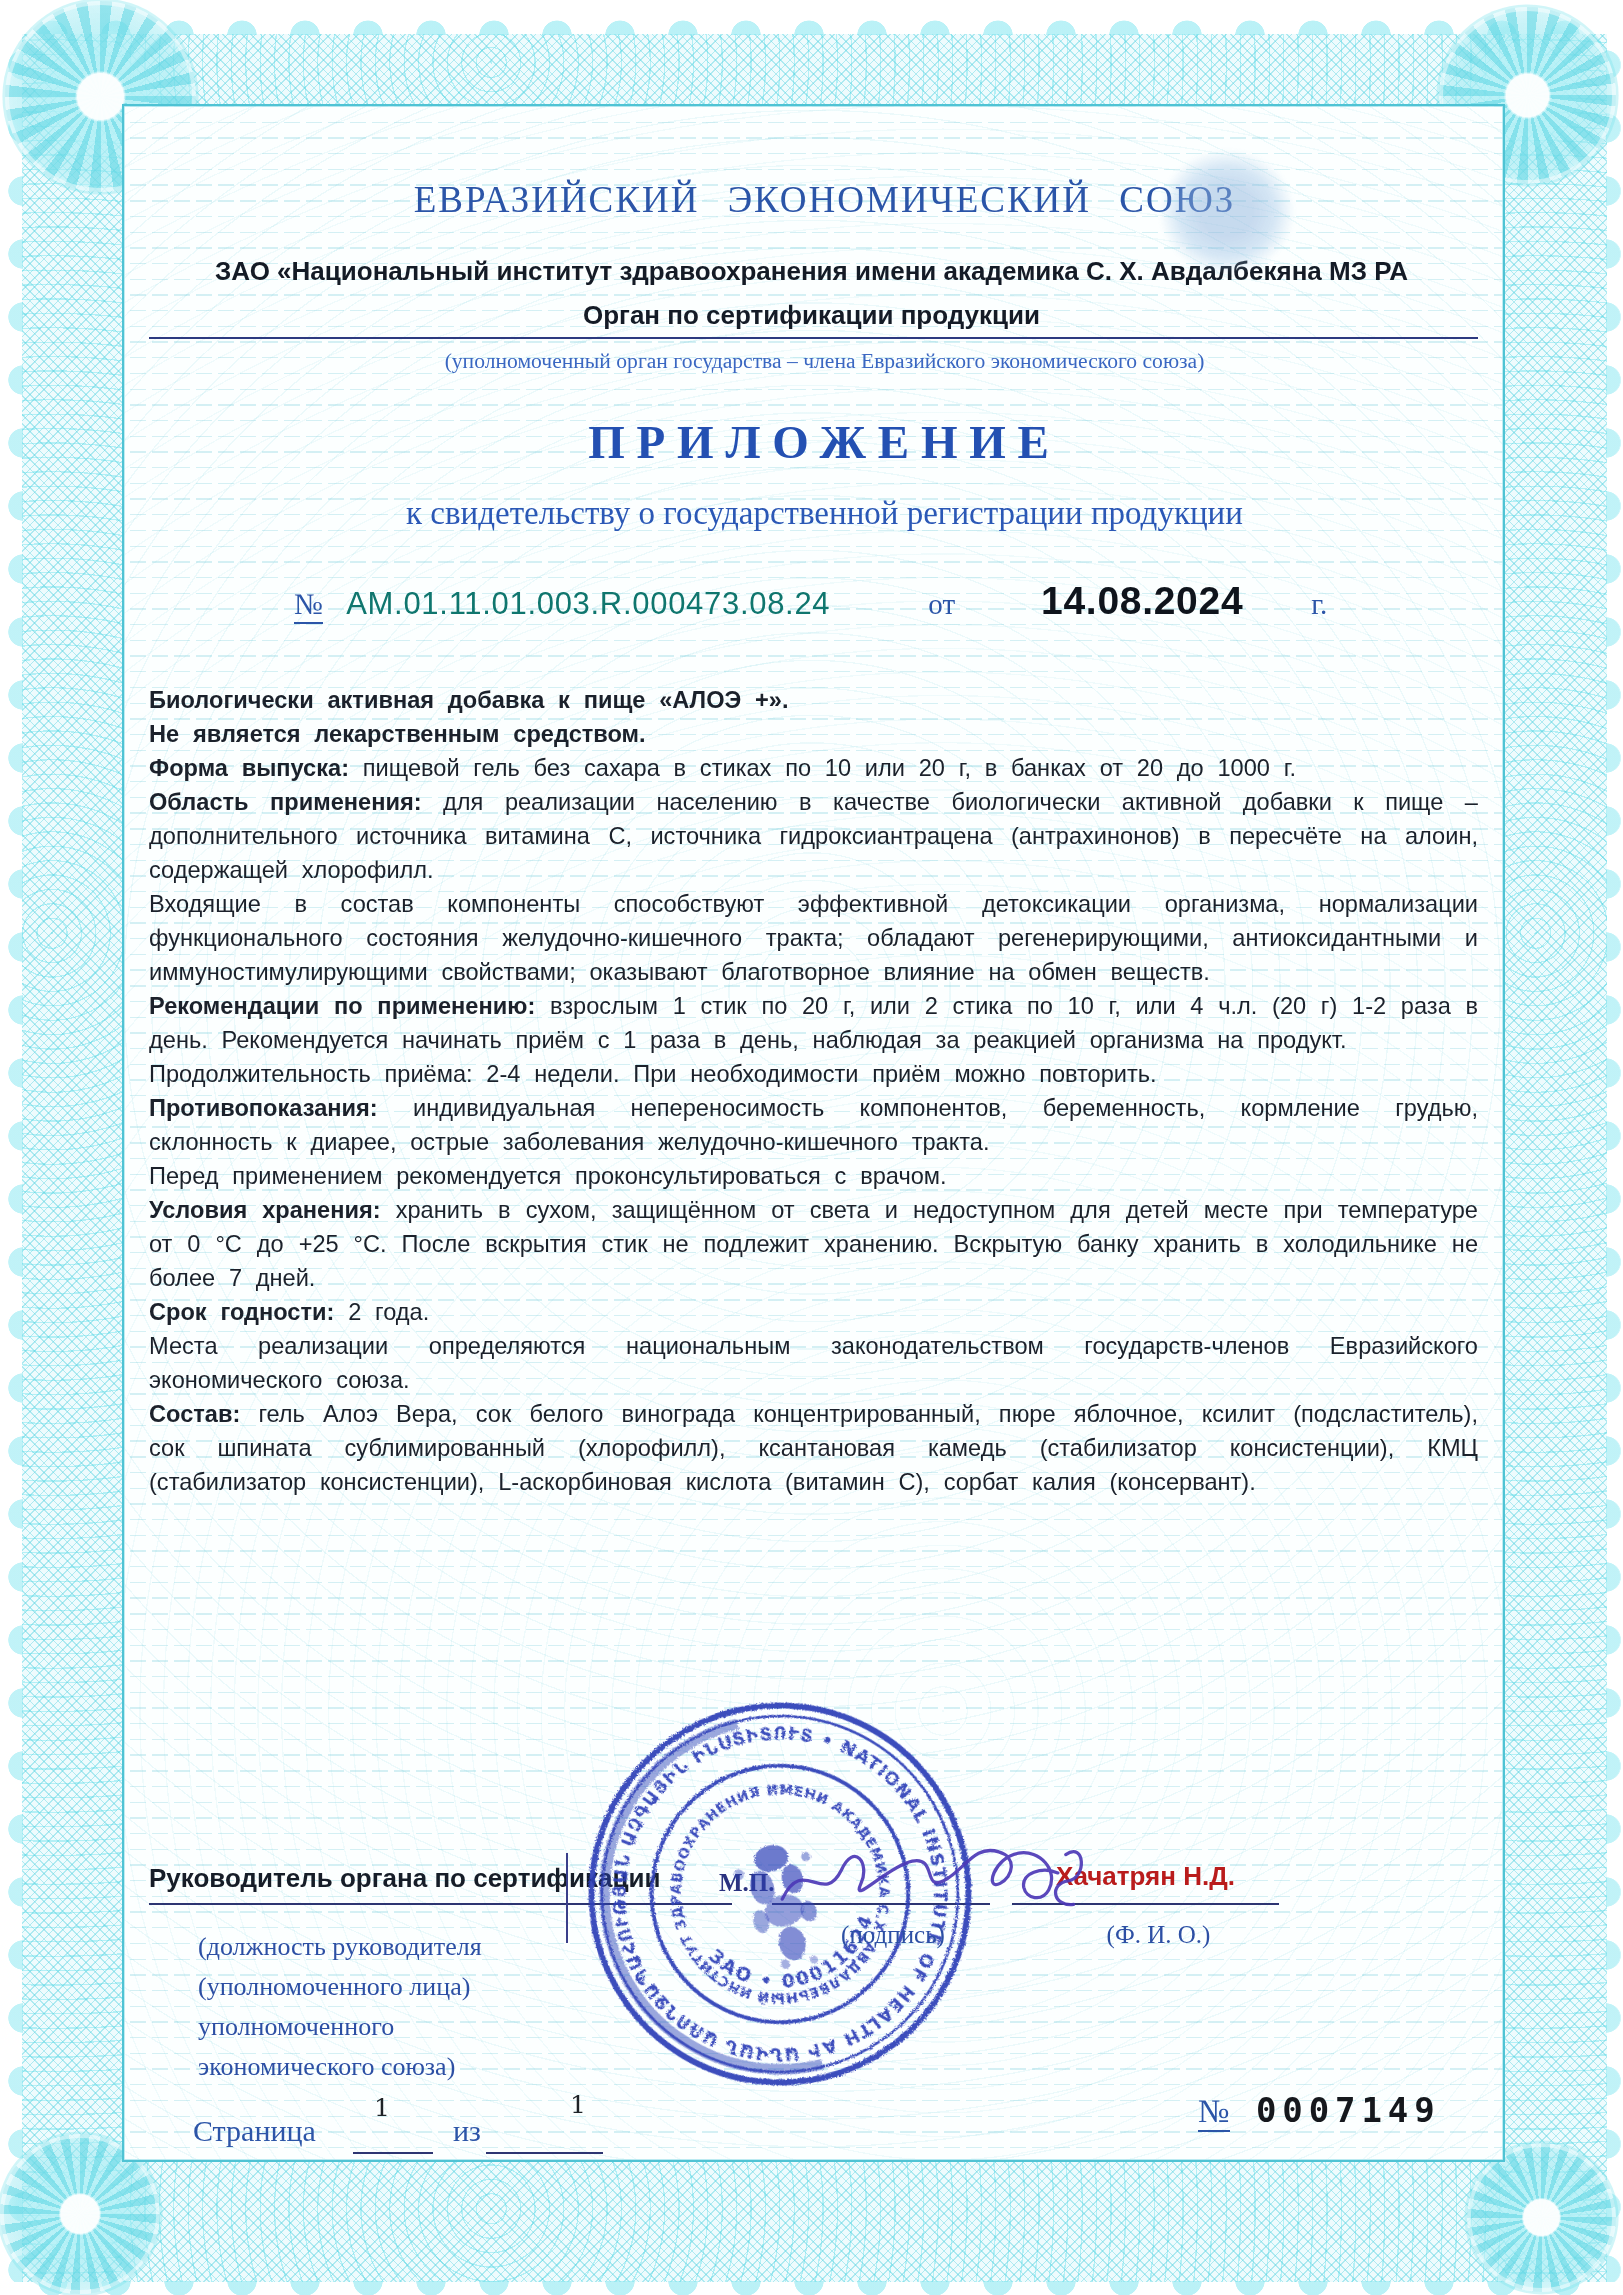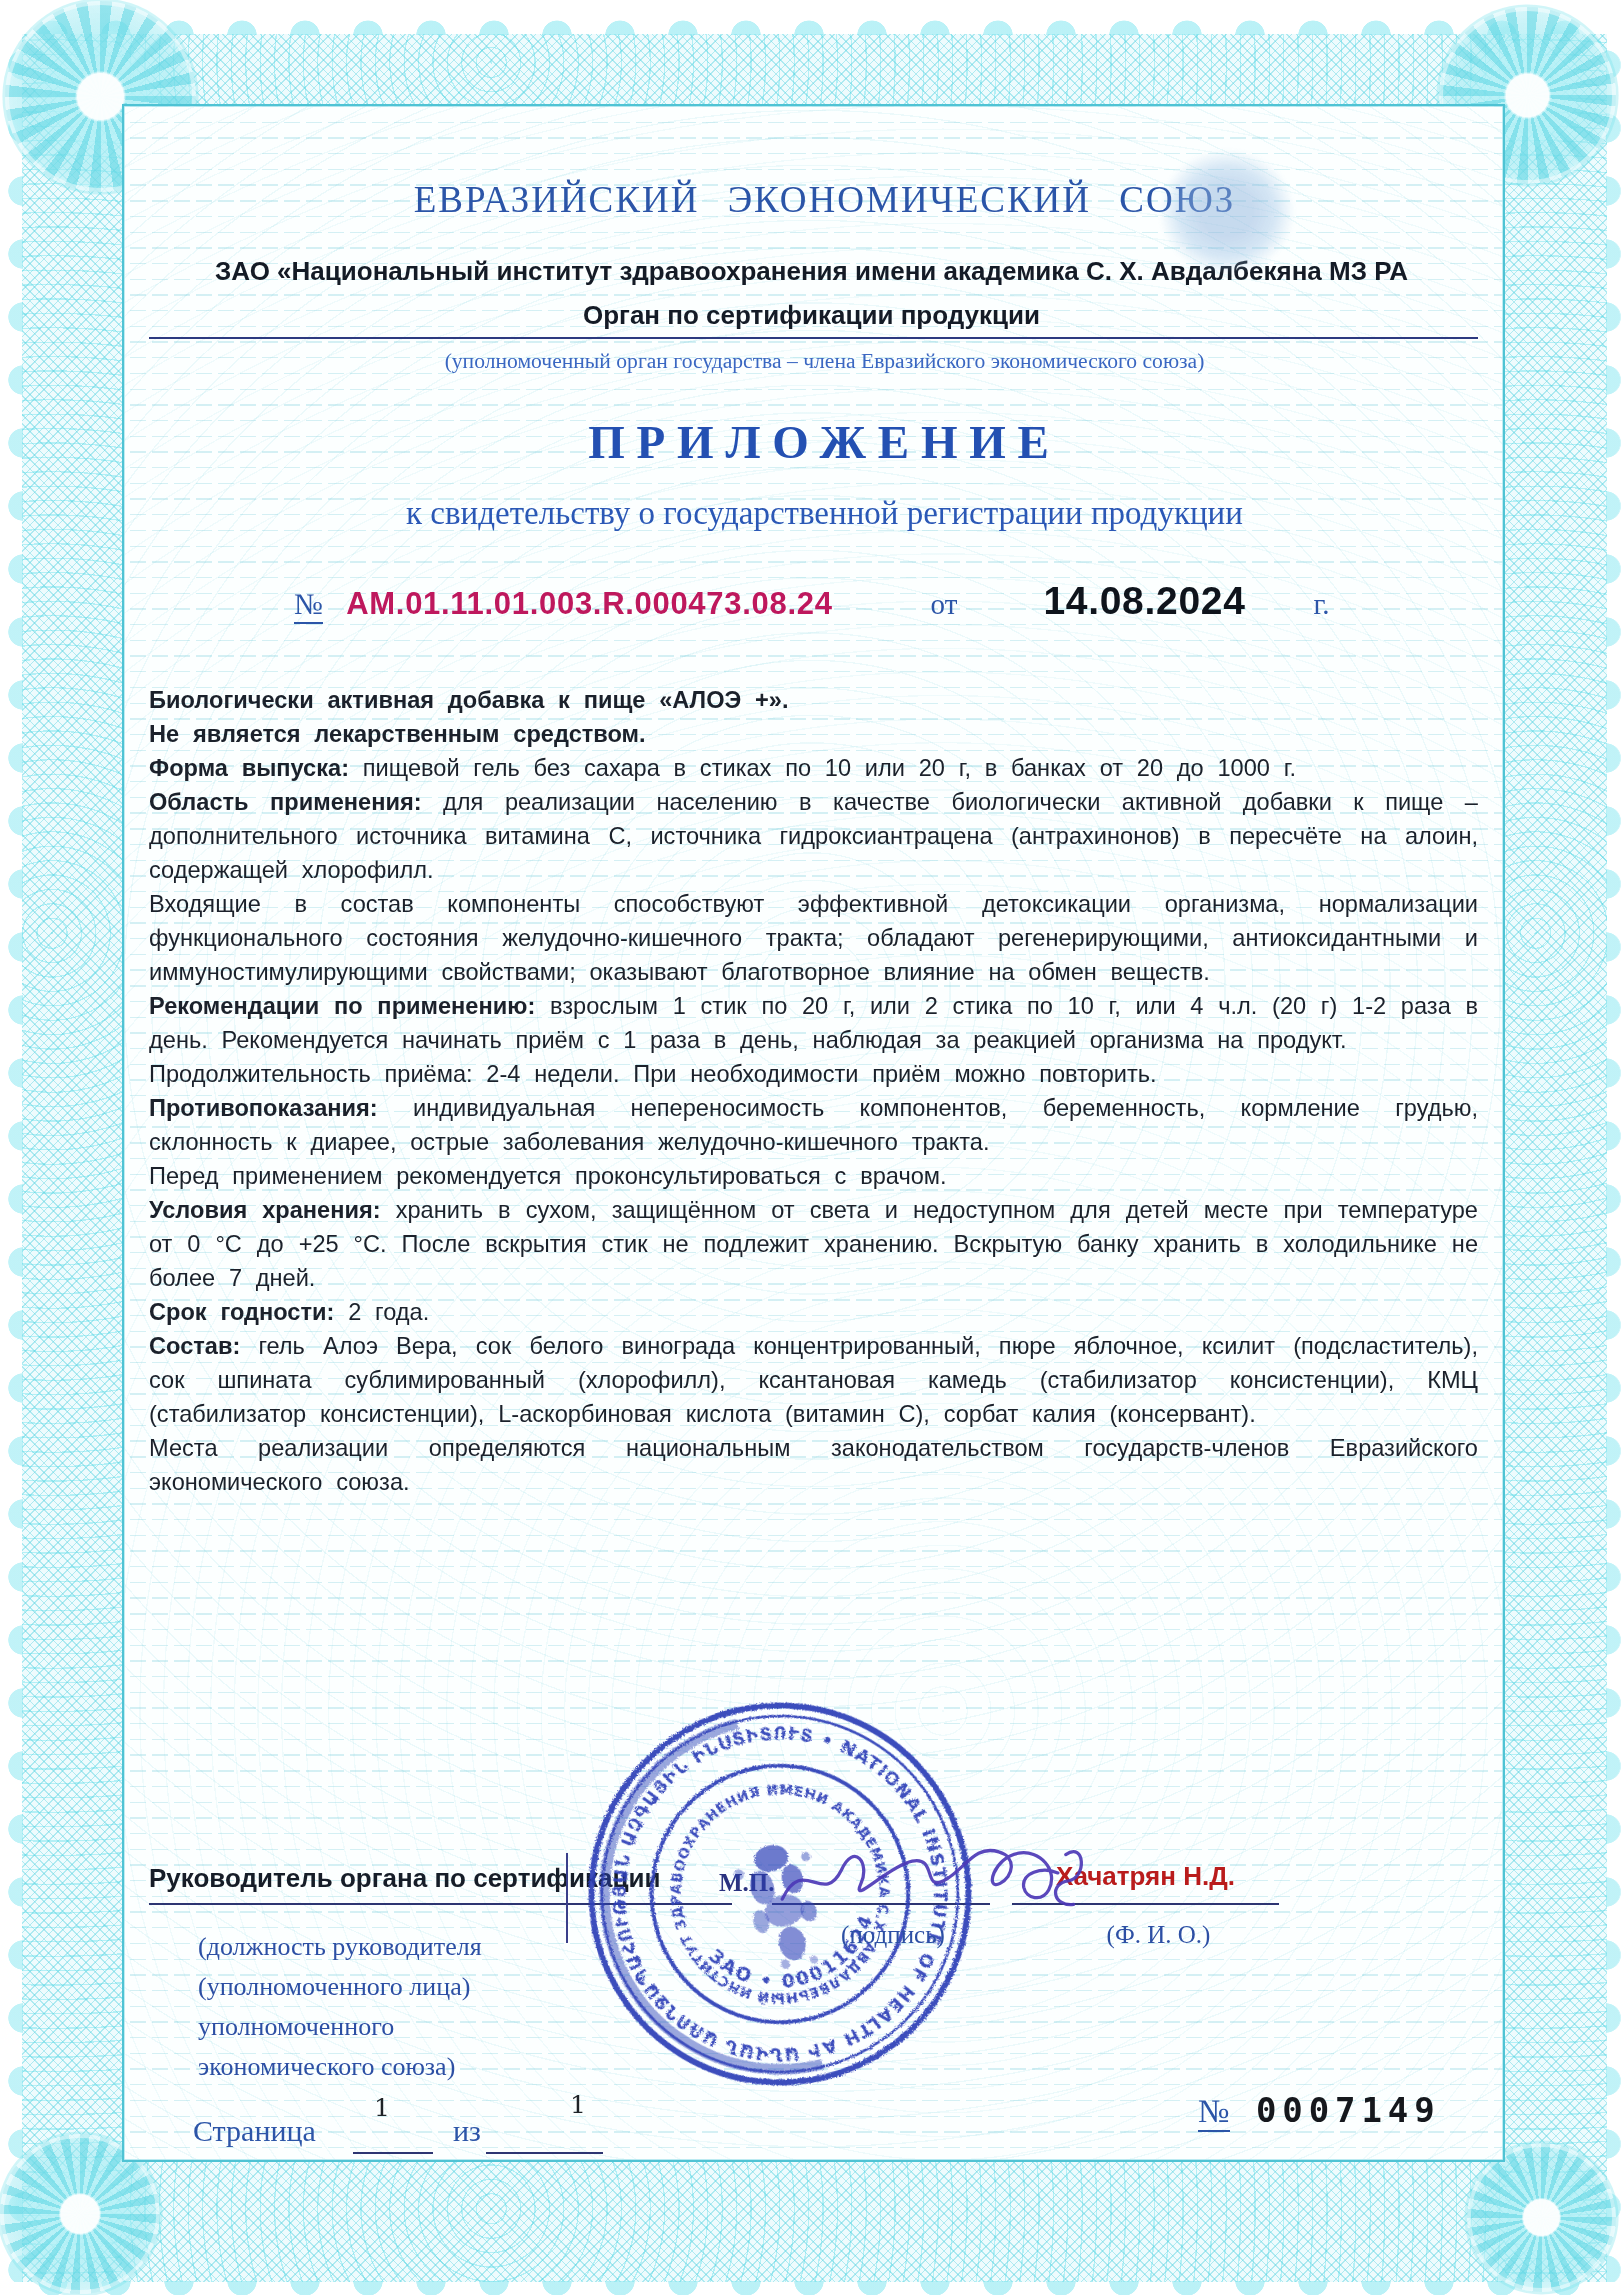--- a/index.html
+++ b/index.html
@@ -57,21 +57,21 @@
     letter-spacing:2px;word-spacing:17px;font-weight:500;}
   .org1{left:122px;top:256px;width:1379px;font-weight:700;font-size:26px;color:#141b26;}
   .org2{left:122px;top:300px;width:1379px;font-weight:700;font-size:26px;color:#141b26;}
   .divider{left:149px;top:337px;width:1329px;height:2px;background:#2c3a80;}
   .auth-note{left:122px;top:349px;width:1379px;font-size:21.6px;color:#3a67c2;}
   .doc-title{left:122px;top:415px;width:1379px;font-size:47px;font-weight:700;color:#2450b2;letter-spacing:11.8px;}
   .doc-subtitle{left:122px;top:495px;width:1379px;font-size:33px;color:#2b58b6;}
 
   .numline{left:149px;top:574px;width:1329px;display:flex;align-items:baseline;}
   .num-label{font-size:30px;color:#2b55a8;margin-left:145px;border-bottom:2px solid #2b55a8;padding-bottom:1.3px;}
-  .reg-number{font-size:31px;font-weight:700;color:#be185d;margin-left:23.6px;letter-spacing:0.7px;margin-top:12px;}
+  .reg-number{font-size:31px;font-weight:400;color:#0f766e;margin-left:23.6px;letter-spacing:0.7px;margin-top:12px;}
   .ot-label{font-size:29px;color:#2b55a8;margin-left:98px;}
   .reg-date{font-size:39px;font-weight:700;color:#0f141c;margin-left:86px;letter-spacing:0.7px;}
   .year-suffix{font-size:29px;color:#2b55a8;margin-left:68px;}
 
   .body-text{left:149px;top:683px;width:1329px;font-size:23.6px;line-height:34px;
     color:#1b212b;text-align:justify;word-spacing:7.2px;}
   .body-text p{margin:0;}
   .body-text b{font-weight:700;}
 
   
@@ -143,22 +143,22 @@
     <p><b>Не является лекарственным средством.</b><span></span></p>
     <p><b>Форма выпуска:</b><span> пищевой гель без сахара в стиках по 10 или 20 г, в банках от 20 до 1000 г.</span></p>
     <p><b>Область применения:</b><span> для реализации населению в качестве биологически активной добавки к пище – дополнительного источника витамина С, источника гидроксиантрацена (антрахинонов) в пересчёте на алоин, содержащей хлорофилл.</span></p>
     <p><b></b><span>Входящие в состав компоненты способствуют эффективной детоксикации организма, нормализации функционального состояния желудочно-кишечного тракта; обладают регенерирующими, антиоксидантными и иммуностимулирующими свойствами; оказывают благотворное влияние на обмен веществ.</span></p>
     <p><b>Рекомендации по применению:</b><span> взрослым 1 стик по 20 г, или 2 стика по 10 г, или 4 ч.л. (20 г) 1-2 раза в день. Рекомендуется начинать приём с 1 раза в день, наблюдая за реакцией организма на продукт.</span></p>
     <p><b></b><span>Продолжительность приёма: 2-4 недели. При необходимости приём можно повторить.</span></p>
     <p><b>Противопоказания:</b><span> индивидуальная непереносимость компонентов, беременность, кормление грудью, склонность к диарее, острые заболевания желудочно-кишечного тракта.</span></p>
     <p><b></b><span>Перед применением рекомендуется проконсультироваться с врачом.</span></p>
     <p><b>Условия хранения:</b><span> хранить в сухом, защищённом от света и недоступном для детей месте при температуре от 0 °С до +25 °С. После вскрытия стик не подлежит хранению. Вскрытую банку хранить в холодильнике не более 7 дней.</span></p>
     <p><b>Срок годности:</b><span> 2 года.</span></p>
+    <p><b></b><span>Места реализации определяются национальным законодательством государств-членов Евразийского экономического союза.</span></p>
     <p><b>Состав:</b><span> гель Алоэ Вера, сок белого винограда концентрированный, пюре яблочное, ксилит (подсластитель), сок шпината сублимированный (хлорофилл), ксантановая камедь (стабилизатор консистенции), КМЦ (стабилизатор консистенции), L-аскорбиновая кислота (витамин С), сорбат калия (консервант).</span></p>
-    <p><b></b><span>Места реализации определяются национальным законодательством государств-членов Евразийского экономического союза.</span></p>
   </div>
 
   <div class="abs role-label">Руководитель органа по сертификации</div>
   <div class="abs serif mp-mark">М.П.</div>
   <div class="sig-line line-a"></div>
   <div class="sig-line line-b"></div>
   <div class="sig-line line-c"></div>
   <div class="abs center sig-name">Хачатрян Н.Д.</div>
   <div class="abs center serif cap-sign">(подпись)</div>
   <div class="abs center serif cap-fio">(Ф. И. О.)</div>

